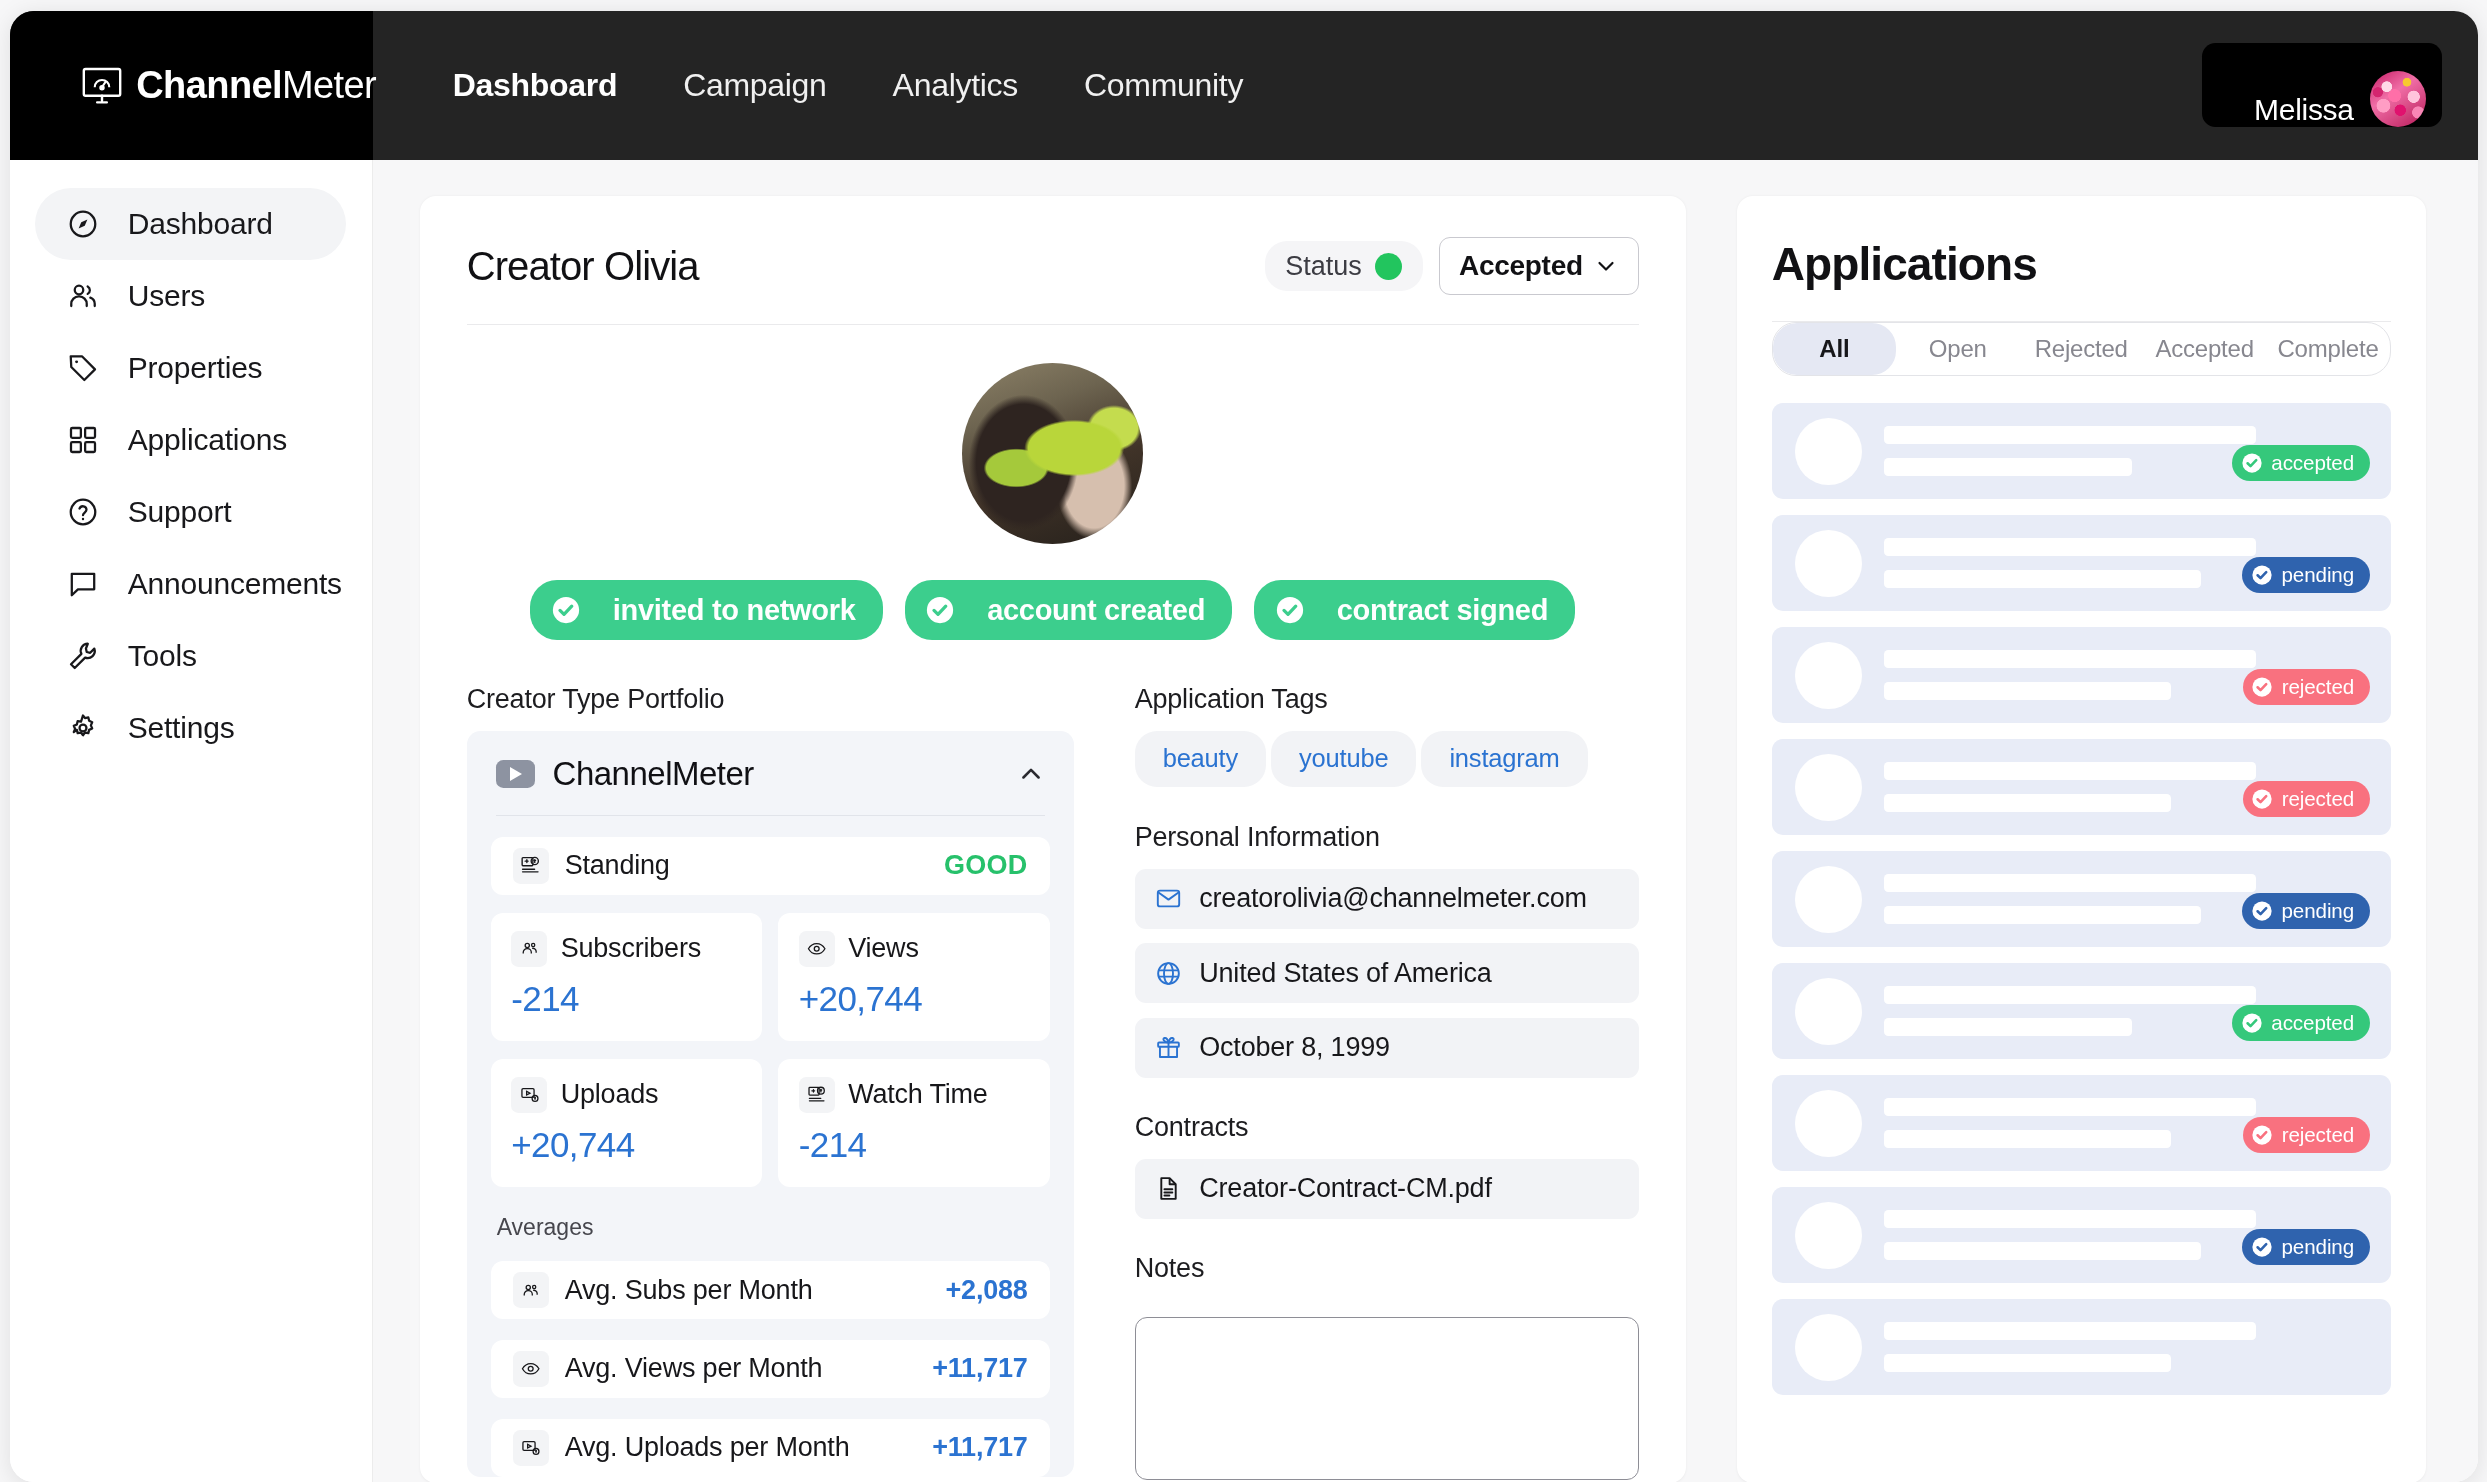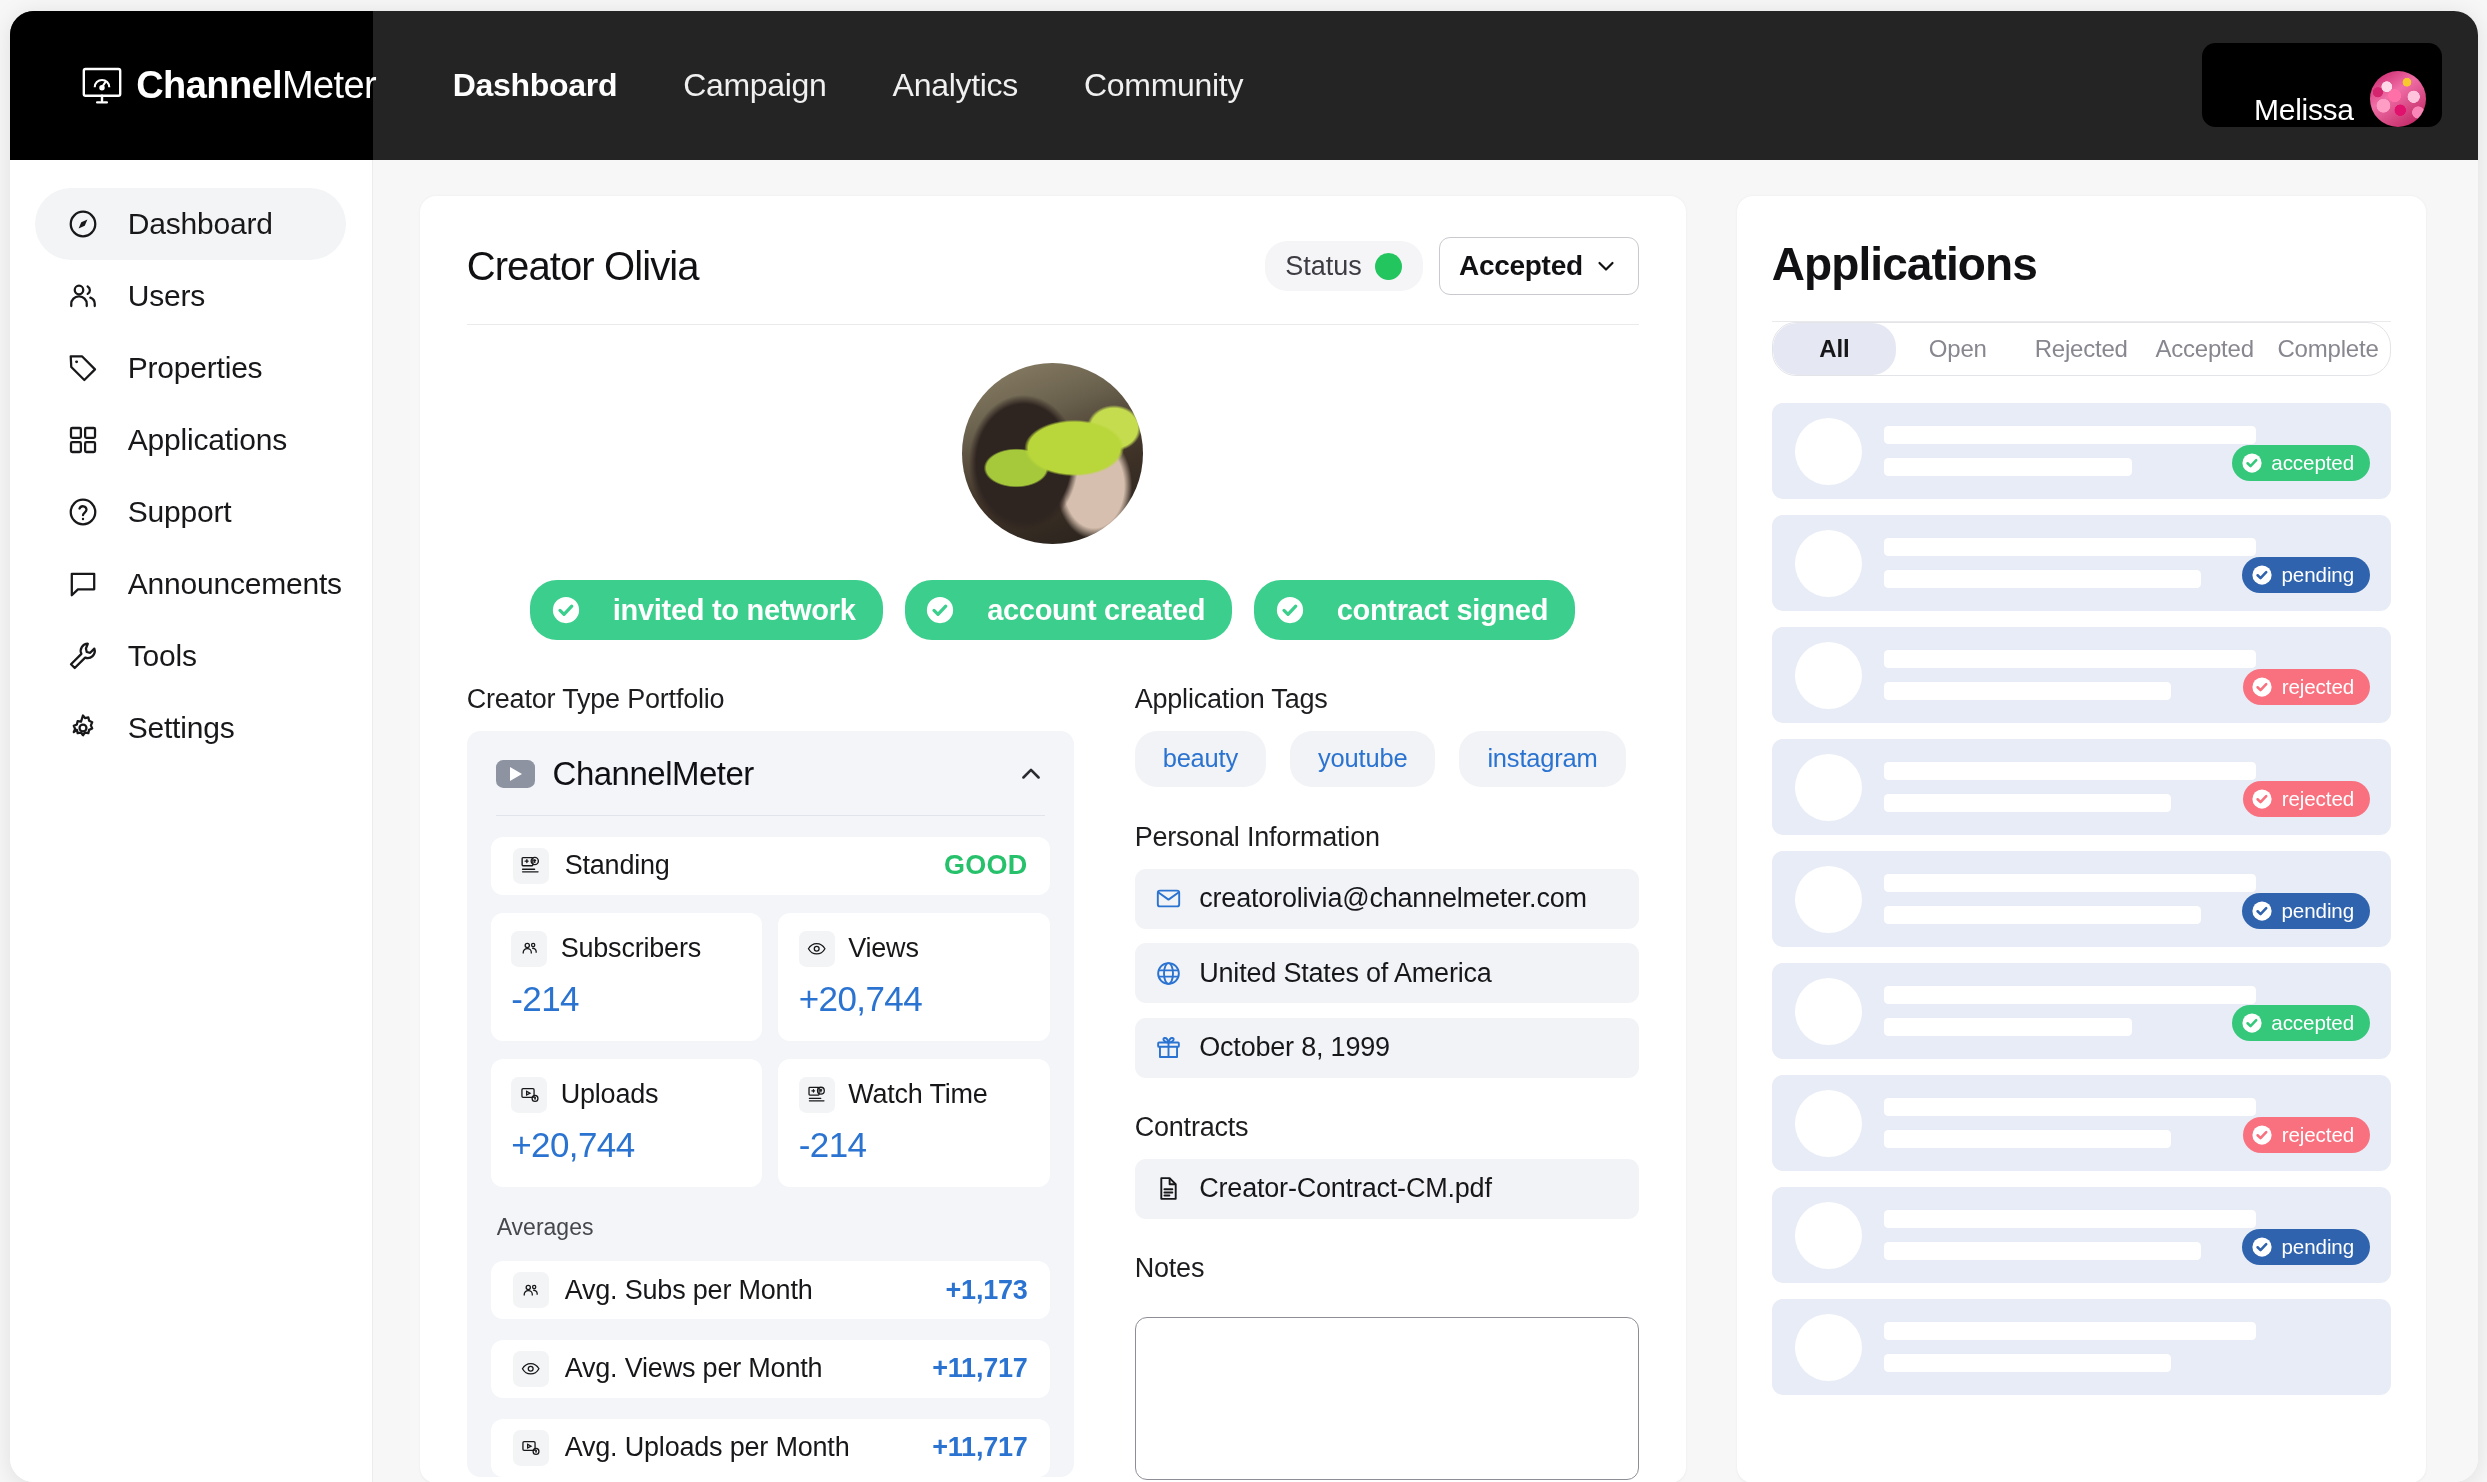--- a/index.html
+++ b/index.html
@@ -191,21 +191,21 @@
     flex: 1; background: #ffffff; border-radius: 12px;
     padding: 18px 20.6px 22px 20.6px;
   }
   .stat-top { display: flex; align-items: center; gap: 13.4px; }
   .stat-label { font-size: 27px; color: #17171a; letter-spacing: -0.2px; }
   .stat-num { font-size: 35px; color: #2b73d1; font-weight: 400; margin-top: 12px; letter-spacing: -0.6px; }
 
   .avg-label { font-size: 23px; color: #46464d; margin: 27px 0 0 6px; }
 
   
-  .tag-row { display: flex; gap: 24px; margin-bottom: 35px; }
+  .tag-row { display: flex; gap: 5px; margin-bottom: 35px; }
   .tag {
     background: #f2f3f6; border-radius: 22px;
     padding: 13.4px 28px; font-size: 25.5px; color: #2b73d1;
     letter-spacing: -0.2px; cursor: pointer;
   }
   .info-row {
     display: flex; align-items: center; gap: 17px;
     background: #f2f3f6; border-radius: 11px;
     height: 60px; padding: 0 20.6px; margin-bottom: 14.6px;
   }
@@ -546,21 +546,21 @@
                 <span class="mini-icon-bg">
                   <svg viewBox="0 0 24 24" width="19.4" height="19.4" fill="none" stroke="#18181b" stroke-width="1.6">
                       <circle cx="9" cy="8" r="2.6"></circle>
                       <path d="M4 18v-1.3A4.7 4.7 0 0 1 8.7 12h.6a4.7 4.7 0 0 1 4.7 4.7V18"></path>
                       <circle cx="16.3" cy="7.4" r="2"></circle>
                       <path d="M15 11.6a4 4 0 0 1 5 3.9V17"></path>
                     </svg>
                 </span>
                 <span class="row-label">Avg. Subs per Month</span>
               </div>
-              <span class="row-value-num">+1,173</span>
+              <span class="row-value-num">+2,088</span>
             </div>
 
             <div class="row-card">
               <div class="row-left">
                 <span class="mini-icon-bg">
                   <svg viewBox="0 0 24 24" width="19.4" height="19.4" fill="none" stroke="#18181b" stroke-width="1.6">
                       <path d="M1.8 12S5.4 5.6 12 5.6 22.2 12 22.2 12 18.6 18.4 12 18.4 1.8 12 1.8 12z"></path>
                       <circle cx="12" cy="12" r="3"></circle>
                     </svg>
                 </span>

